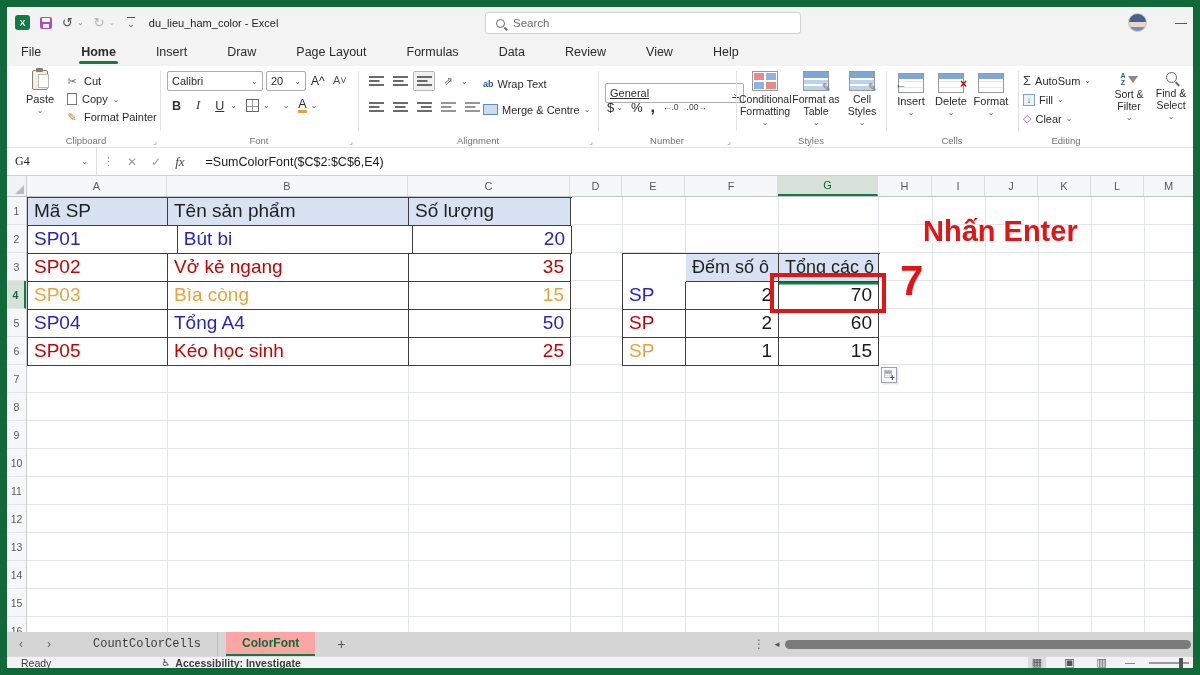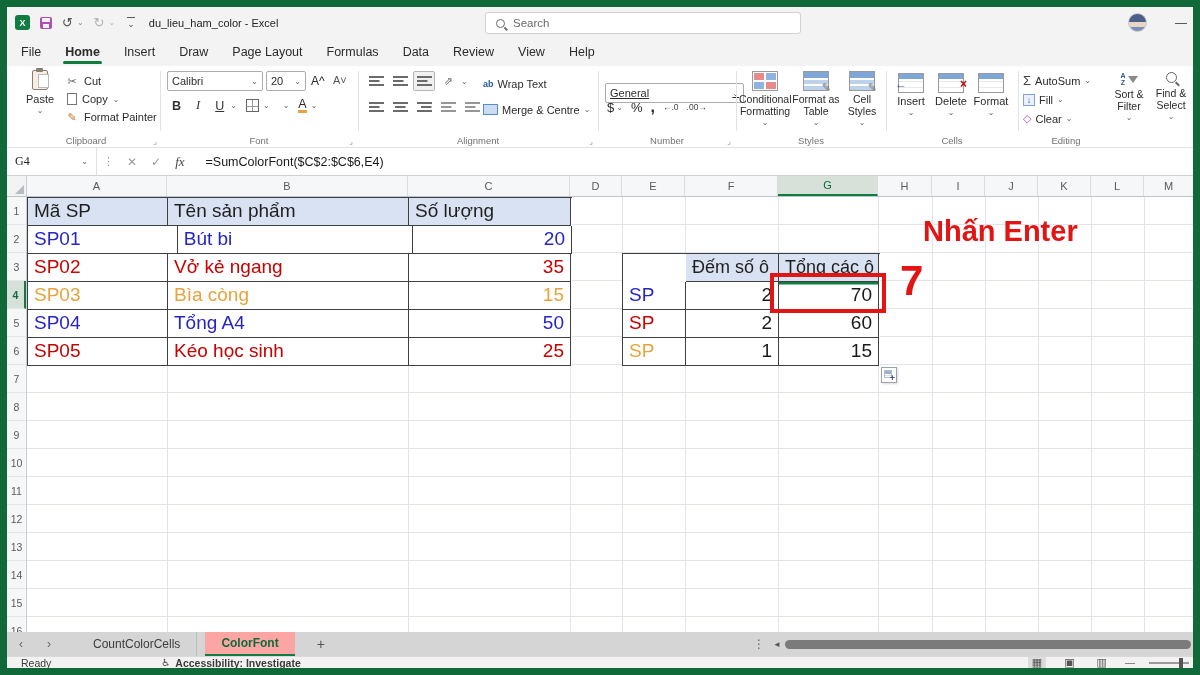--- a/index.html
+++ b/index.html
@@ -22,21 +22,21 @@
   .doc-title { font-size:11px; color:#252525; margin-left:14px; }
   .searchbox { position:absolute; left:478px; top:5px; width:316px; height:22px; background:#FFFFFF; border:1px solid #D1D1D1; border-radius:3px; display:flex; align-items:center; padding-left:10px; gap:8px; }
   .ic-mag { width:9px; height:9px; border:1.5px solid #6a6a6a; border-radius:50%; position:relative; flex:none; }
   .ic-mag:after { content:""; position:absolute; width:4px; height:1.5px; background:#6a6a6a; transform:rotate(45deg); left:7px; top:8px; }
   .search-ph { font-size:11.5px; color:#6a6a6a; }
   .tb-right { position:absolute; right:6px; top:0; height:31px; display:flex; align-items:center; gap:28px; }
   .avatar { width:19px; height:19px; border-radius:50%; background:linear-gradient(180deg,#4a5f8a 0 45%, #e8d6c6 45% 75%, #7a8fba 75%); border:1px solid #c5c5c5; }
   .win-min { color:#444; font-size:12px; }
 
   
-  .tabrow { position:absolute; left:7px; top:38px; width:1186px; height:28px; background:#F3F3F3; display:flex; align-items:center; padding-left:14px; gap:24px; }
+  .tabrow { position:absolute; left:7px; top:38px; width:1186px; height:28px; background:#F3F3F3; display:flex; align-items:center; padding-left:14px; gap:40px; }
   .rtab { font-size:12.5px; color:#2b2b2b; height:28px; display:flex; align-items:center; position:relative; }
   .rtab.active { font-weight:bold; }
   .rtab.active:after { content:""; position:absolute; left:-2px; right:-2px; bottom:2px; height:3px; background:#107C41; border-radius:2px; }
 
   
   .ribbon { position:absolute; left:7px; top:66px; width:1186px; height:82px; background:#FFFFFF; border-bottom:1px solid #E1E1E1; font-size:11px; color:#2b2b2b; }
   .rgroup { position:absolute; top:0; height:82px; }
   .rsep { position:absolute; top:5px; bottom:16px; width:1px; background:#E2E2E2; }
   .glabel { position:absolute; bottom:2px; left:0; right:0; text-align:center; font-size:9.5px; color:#737373; }
   .launch { position:absolute; bottom:2px; right:2px; font-size:8px; color:#888; }
@@ -526,21 +526,21 @@
 
     <div class="autofill">
       <span class="afg"></span>
       <span class="afp">+</span>
     </div>
   </div>
 
   <div class="tabstrip">
     <span class="nav">‹</span>
     <span class="nav">›</span>
-    <span class="stab" style="margin-left:14px;">CountColorCells</span>
+    <span class="stab" style="margin-left:14px;font-family:Liberation Mono, monospace;">CountColorCells</span>
     <span class="stab active">ColorFont</span>
     <span class="addsheet">+</span>
     <span class="strip-dots">⋮</span>
     <div class="hscroll">
       <span class="hs-arrow">◄</span>
       <span class="hs-thumb"></span>
     </div>
   </div>
 
   <div class="statusbar">

